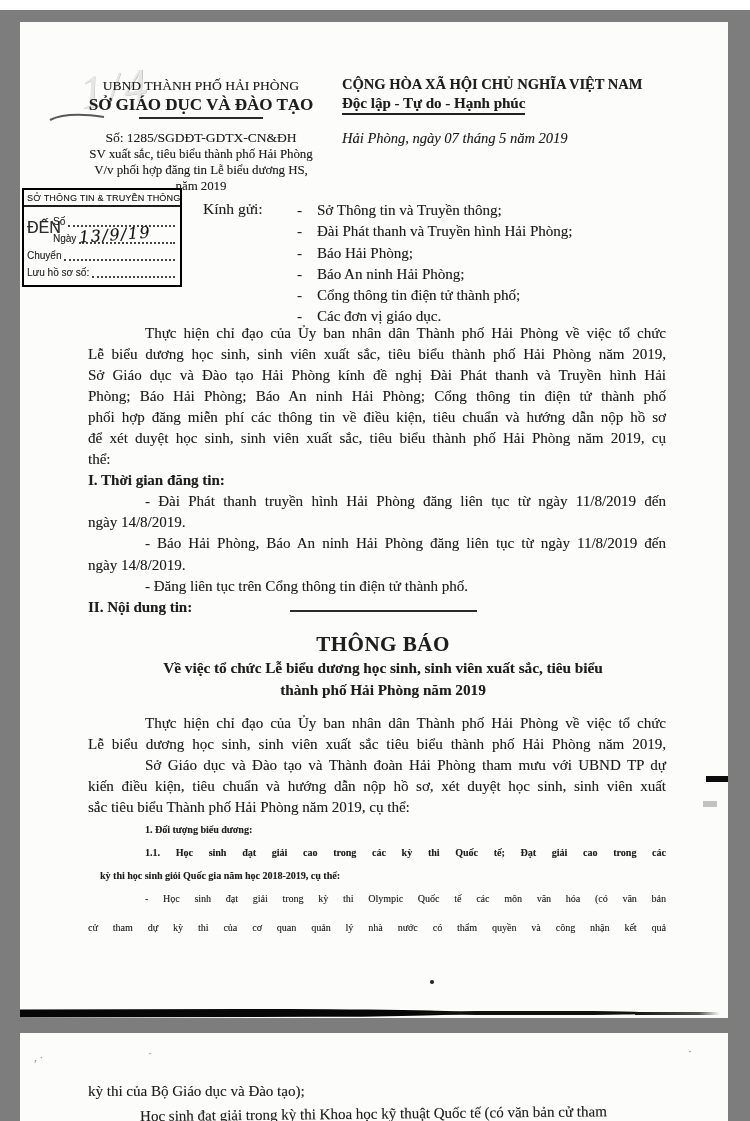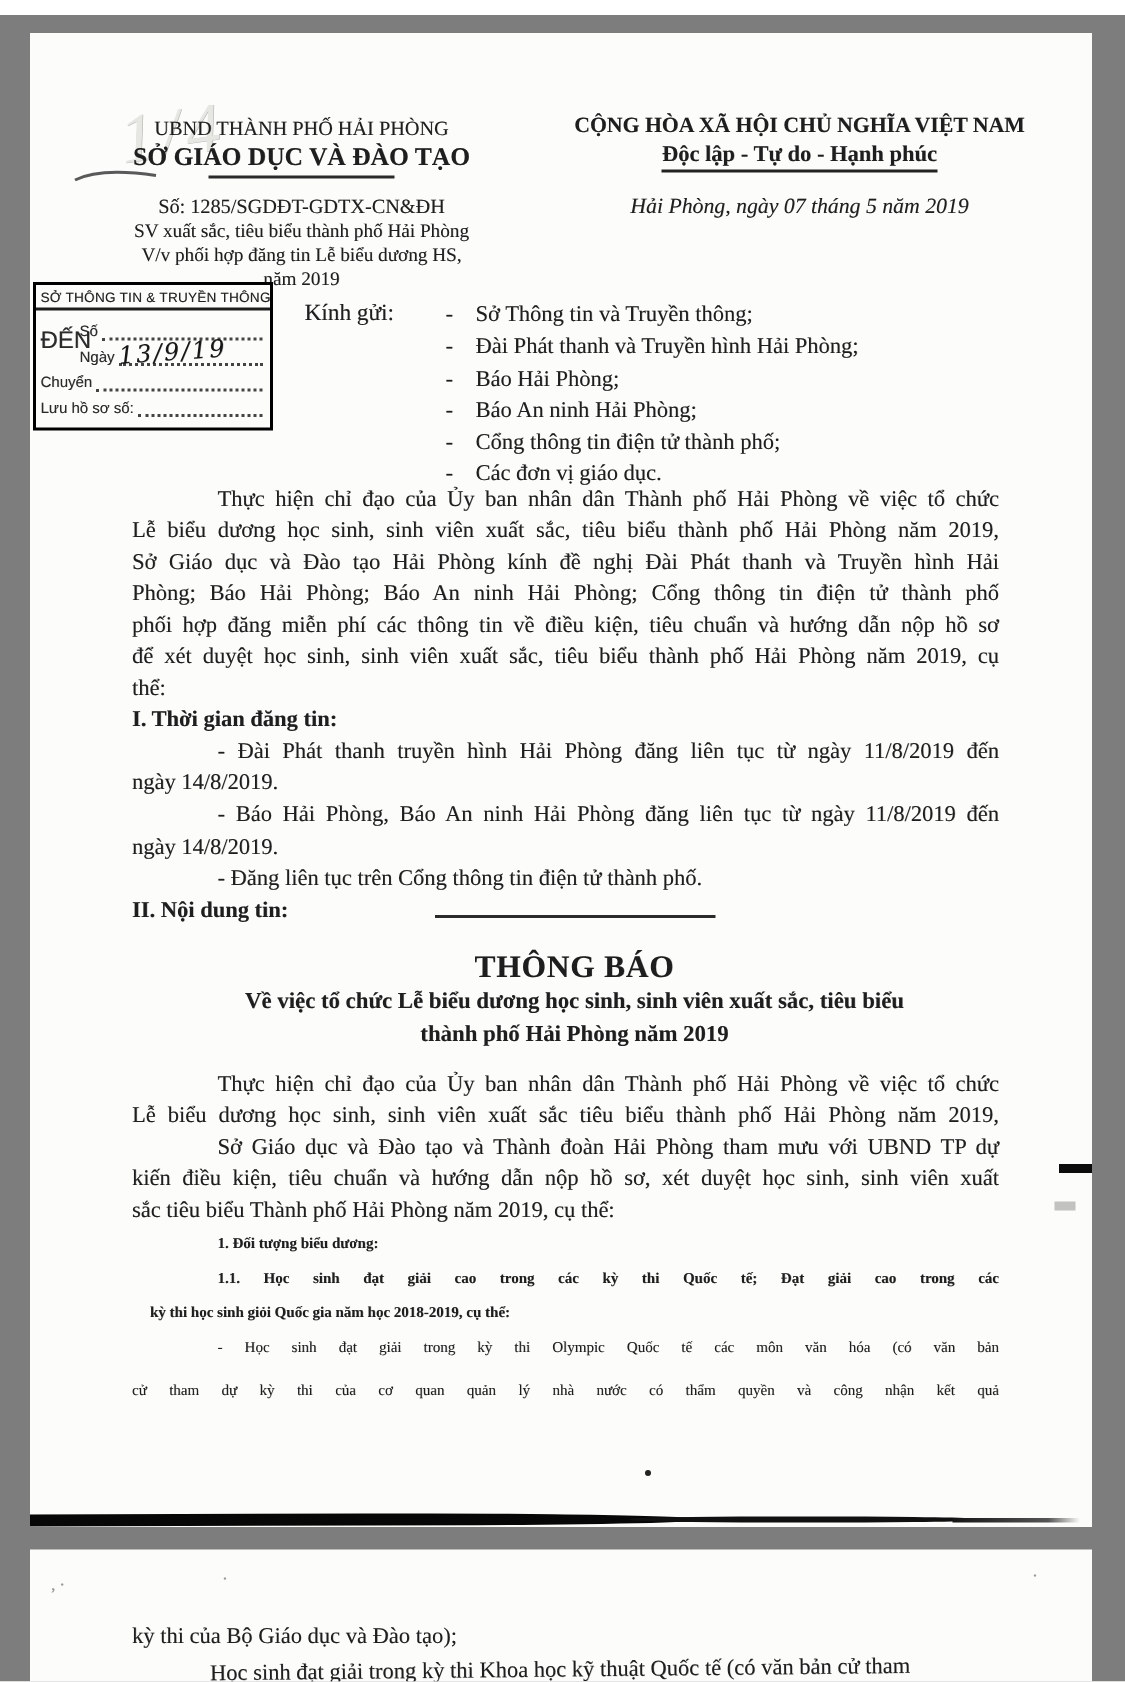--- a/index.html
+++ b/index.html
@@ -22,21 +22,21 @@
   .speck{position:absolute;color:#9a9a9a;font-size:11px;}
   .dot-mark{position:absolute;left:410px;top:958px;width:4px;height:4px;border-radius:50%;background:#222;}
 
   
   .hdr-left{position:absolute;left:30px;top:56px;width:302px;text-align:center;}
   .org1{font-size:13.5px;}
   .org2{font-size:17px;font-weight:bold;margin-top:1px;}
   .org-underline{width:124px;height:2px;background:#2a2a2a;margin:2px auto 0;}
   .docno{font-size:13.5px;margin-top:11px;}
   .subj{font-size:12.8px;line-height:16px;}
-  .hdr-right{position:absolute;left:322px;top:54px;width:382px;text-align:center;}
+  .hdr-right{position:absolute;left:322px;top:54px;width:382px;}
   .nat1{font-size:14.5px;font-weight:bold;}
   .nat2{font-size:15px;font-weight:bold;margin-top:2px;}
   .nat2 span{display:inline-block;border-bottom:2px solid #222;padding-bottom:1px;}
   .date-line{font-size:14.5px;font-style:italic;margin-top:15px;}
 
   
   .stamp{position:absolute;left:2px;top:166px;width:156px;border:2px solid #000000;
     font-family:"Liberation Sans","DejaVu Sans",sans-serif;background:rgba(252,252,250,0.6);}
   .stamp-title{border-bottom:2px solid #1d1d1d;font-size:9px;padding:3px 2px 2px 3px;
     letter-spacing:0.2px;white-space:nowrap;color:#222;}

